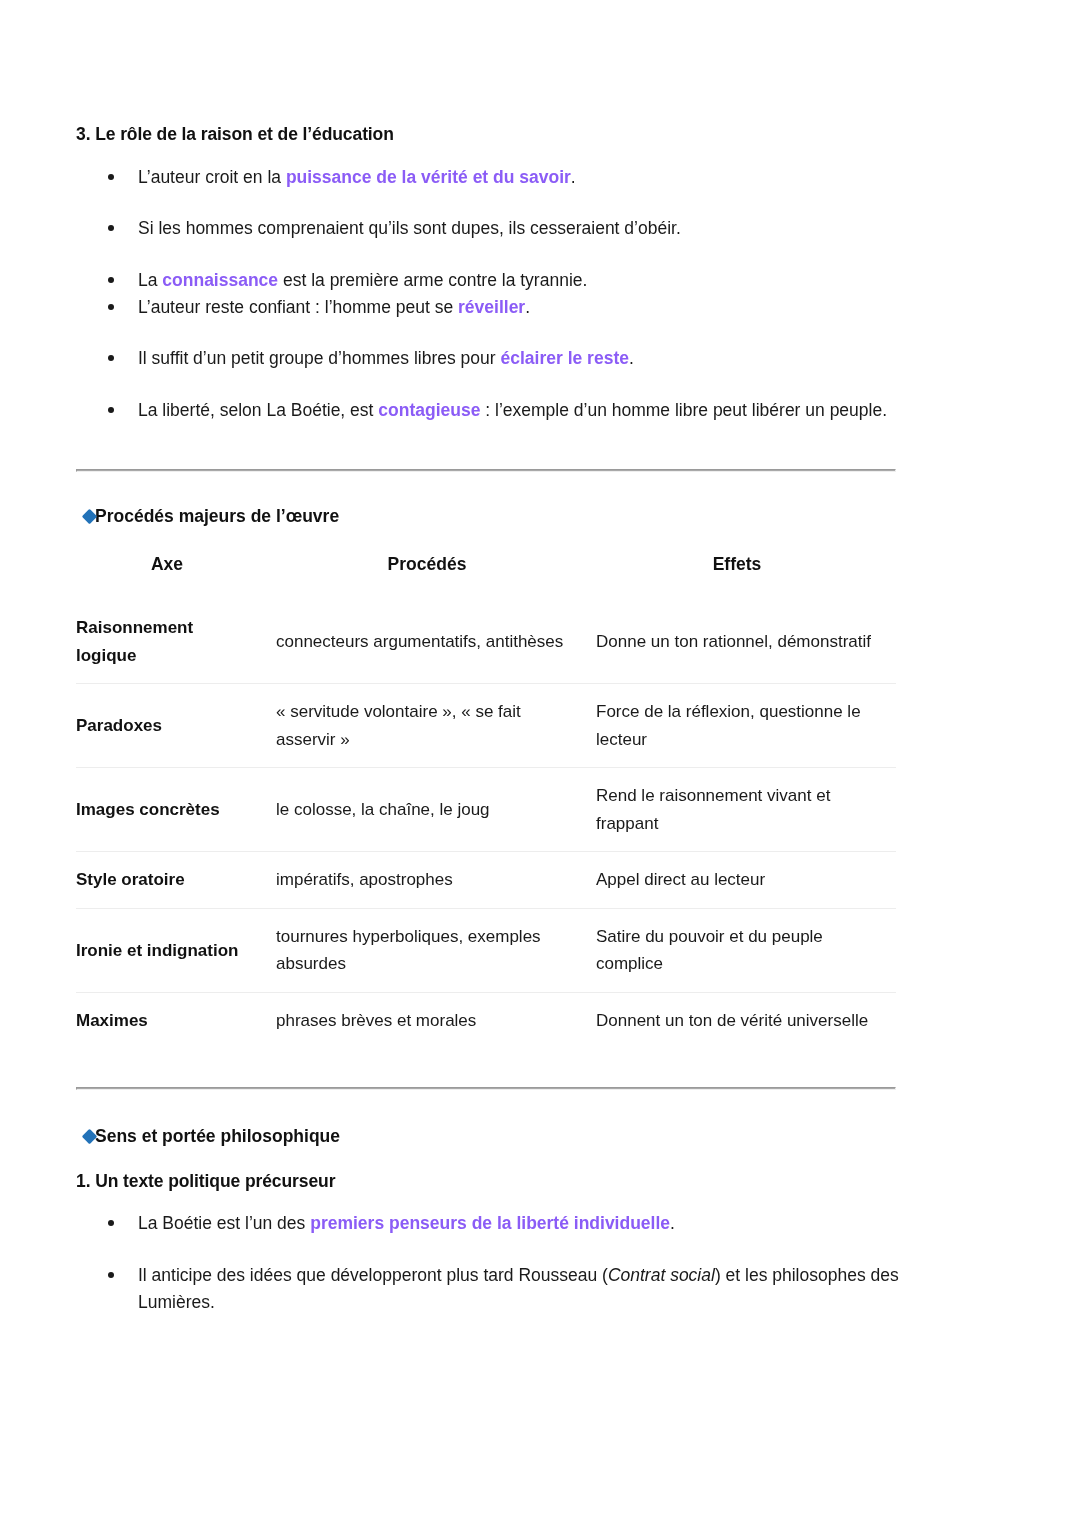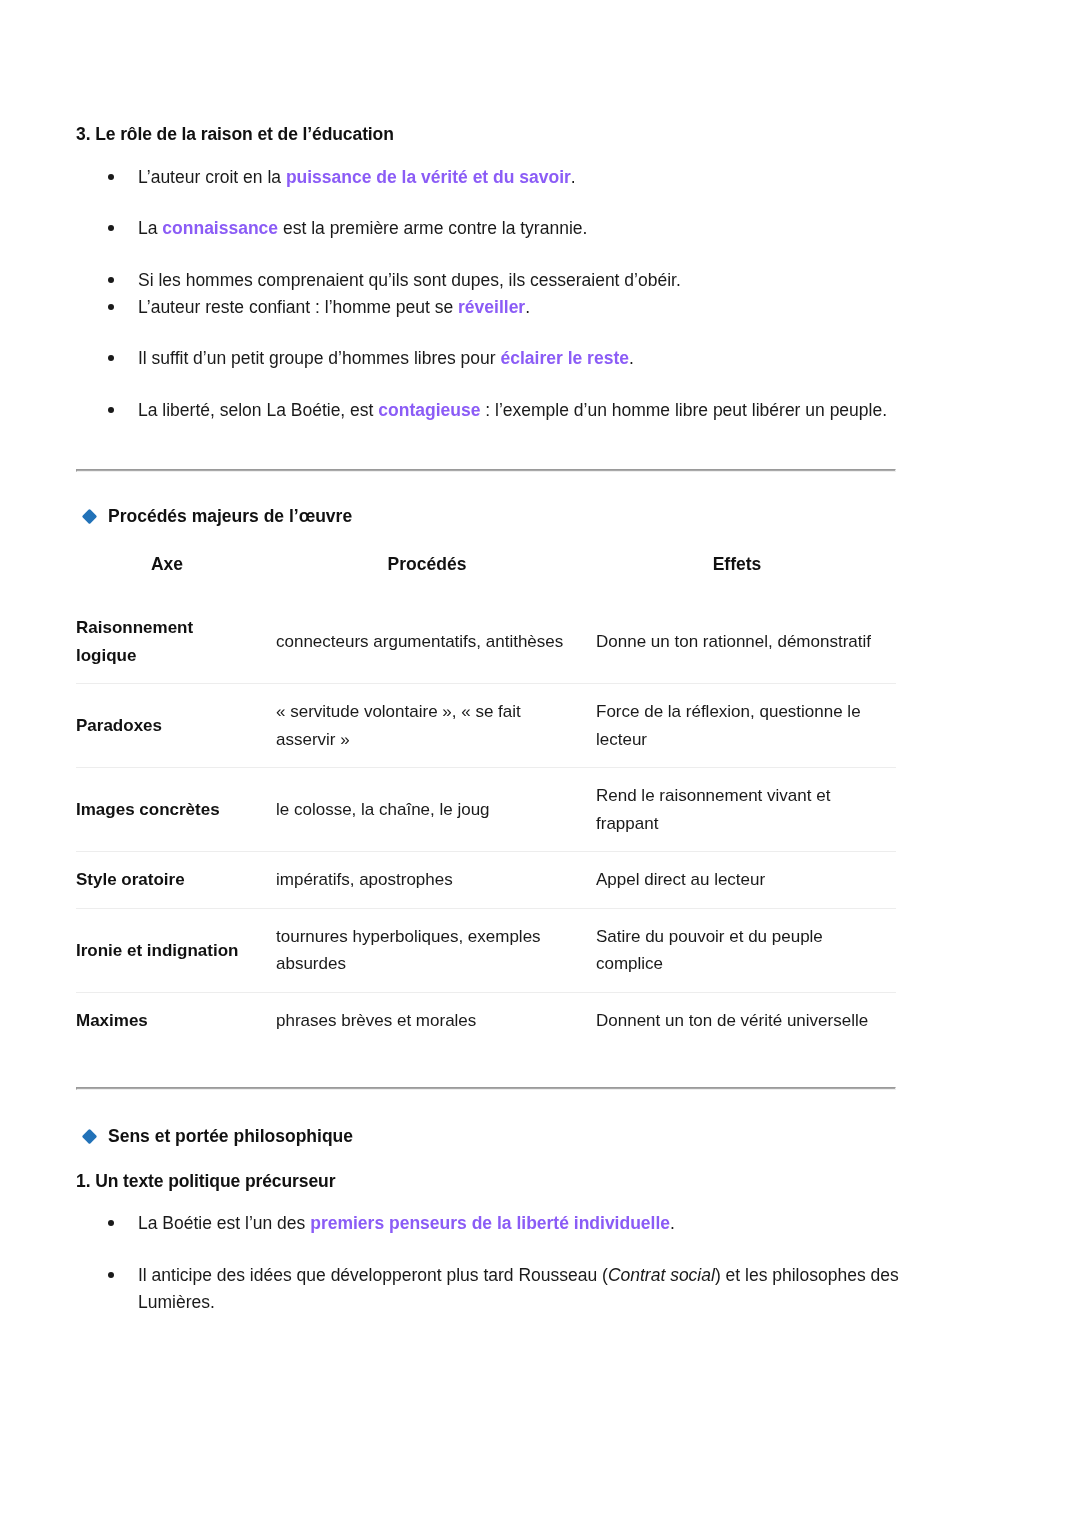--- a/index.html
+++ b/index.html
@@ -70,21 +70,20 @@
     height: 3px;
     background: #a9a9a9;
     margin: 0;
     width: 820px;
   }
 
   
   .diamond-title {
     display: flex;
     align-items: center;
-    gap: 13px;
     font-size: 17.5px;
     font-weight: bold;
     color: #111111;
     padding-left: 8px;
   }
   .diamond {
     width: 11px;
     height: 11px;
     background: #2272b8;
     transform: rotate(45deg);
@@ -134,22 +133,22 @@
   .sp-after-diamond2 { height: 24px; }
 </style>
 </head>
 <body>
 
 <div class="page">
 
   <h2 class="num-heading">3. Le rôle de la raison et de l’éducation</h2>
   <ul class="bullets">
       <li><span>L’auteur croit en la </span><b>puissance de la vérité et du savoir</b><span>.</span></li>
+      <li><span>Si les hommes comprenaient qu’ils sont dupes, ils cesseraient d’obéir.</span></li>
       <li><span>La </span><b>connaissance</b><span> est la première arme contre la tyrannie.</span></li>
-      <li><span>Si les hommes comprenaient qu’ils sont dupes, ils cesseraient d’obéir.</span></li>
     </ul>
 
   <ul class="bullets">
       <li><span>L’auteur reste confiant : l’homme peut se </span><b>réveiller</b><span>.</span></li>
       <li><span>Il suffit d’un petit groupe d’hommes libres pour </span><b>éclairer le reste</b><span>.</span></li>
       <li><span>La liberté, selon La Boétie, est </span><b>contagieuse</b><span> : l’exemple d’un homme libre peut libérer un peuple.</span></li>
     </ul>
 
   <div class="sp-after-list"></div>
   <hr class="rule">

